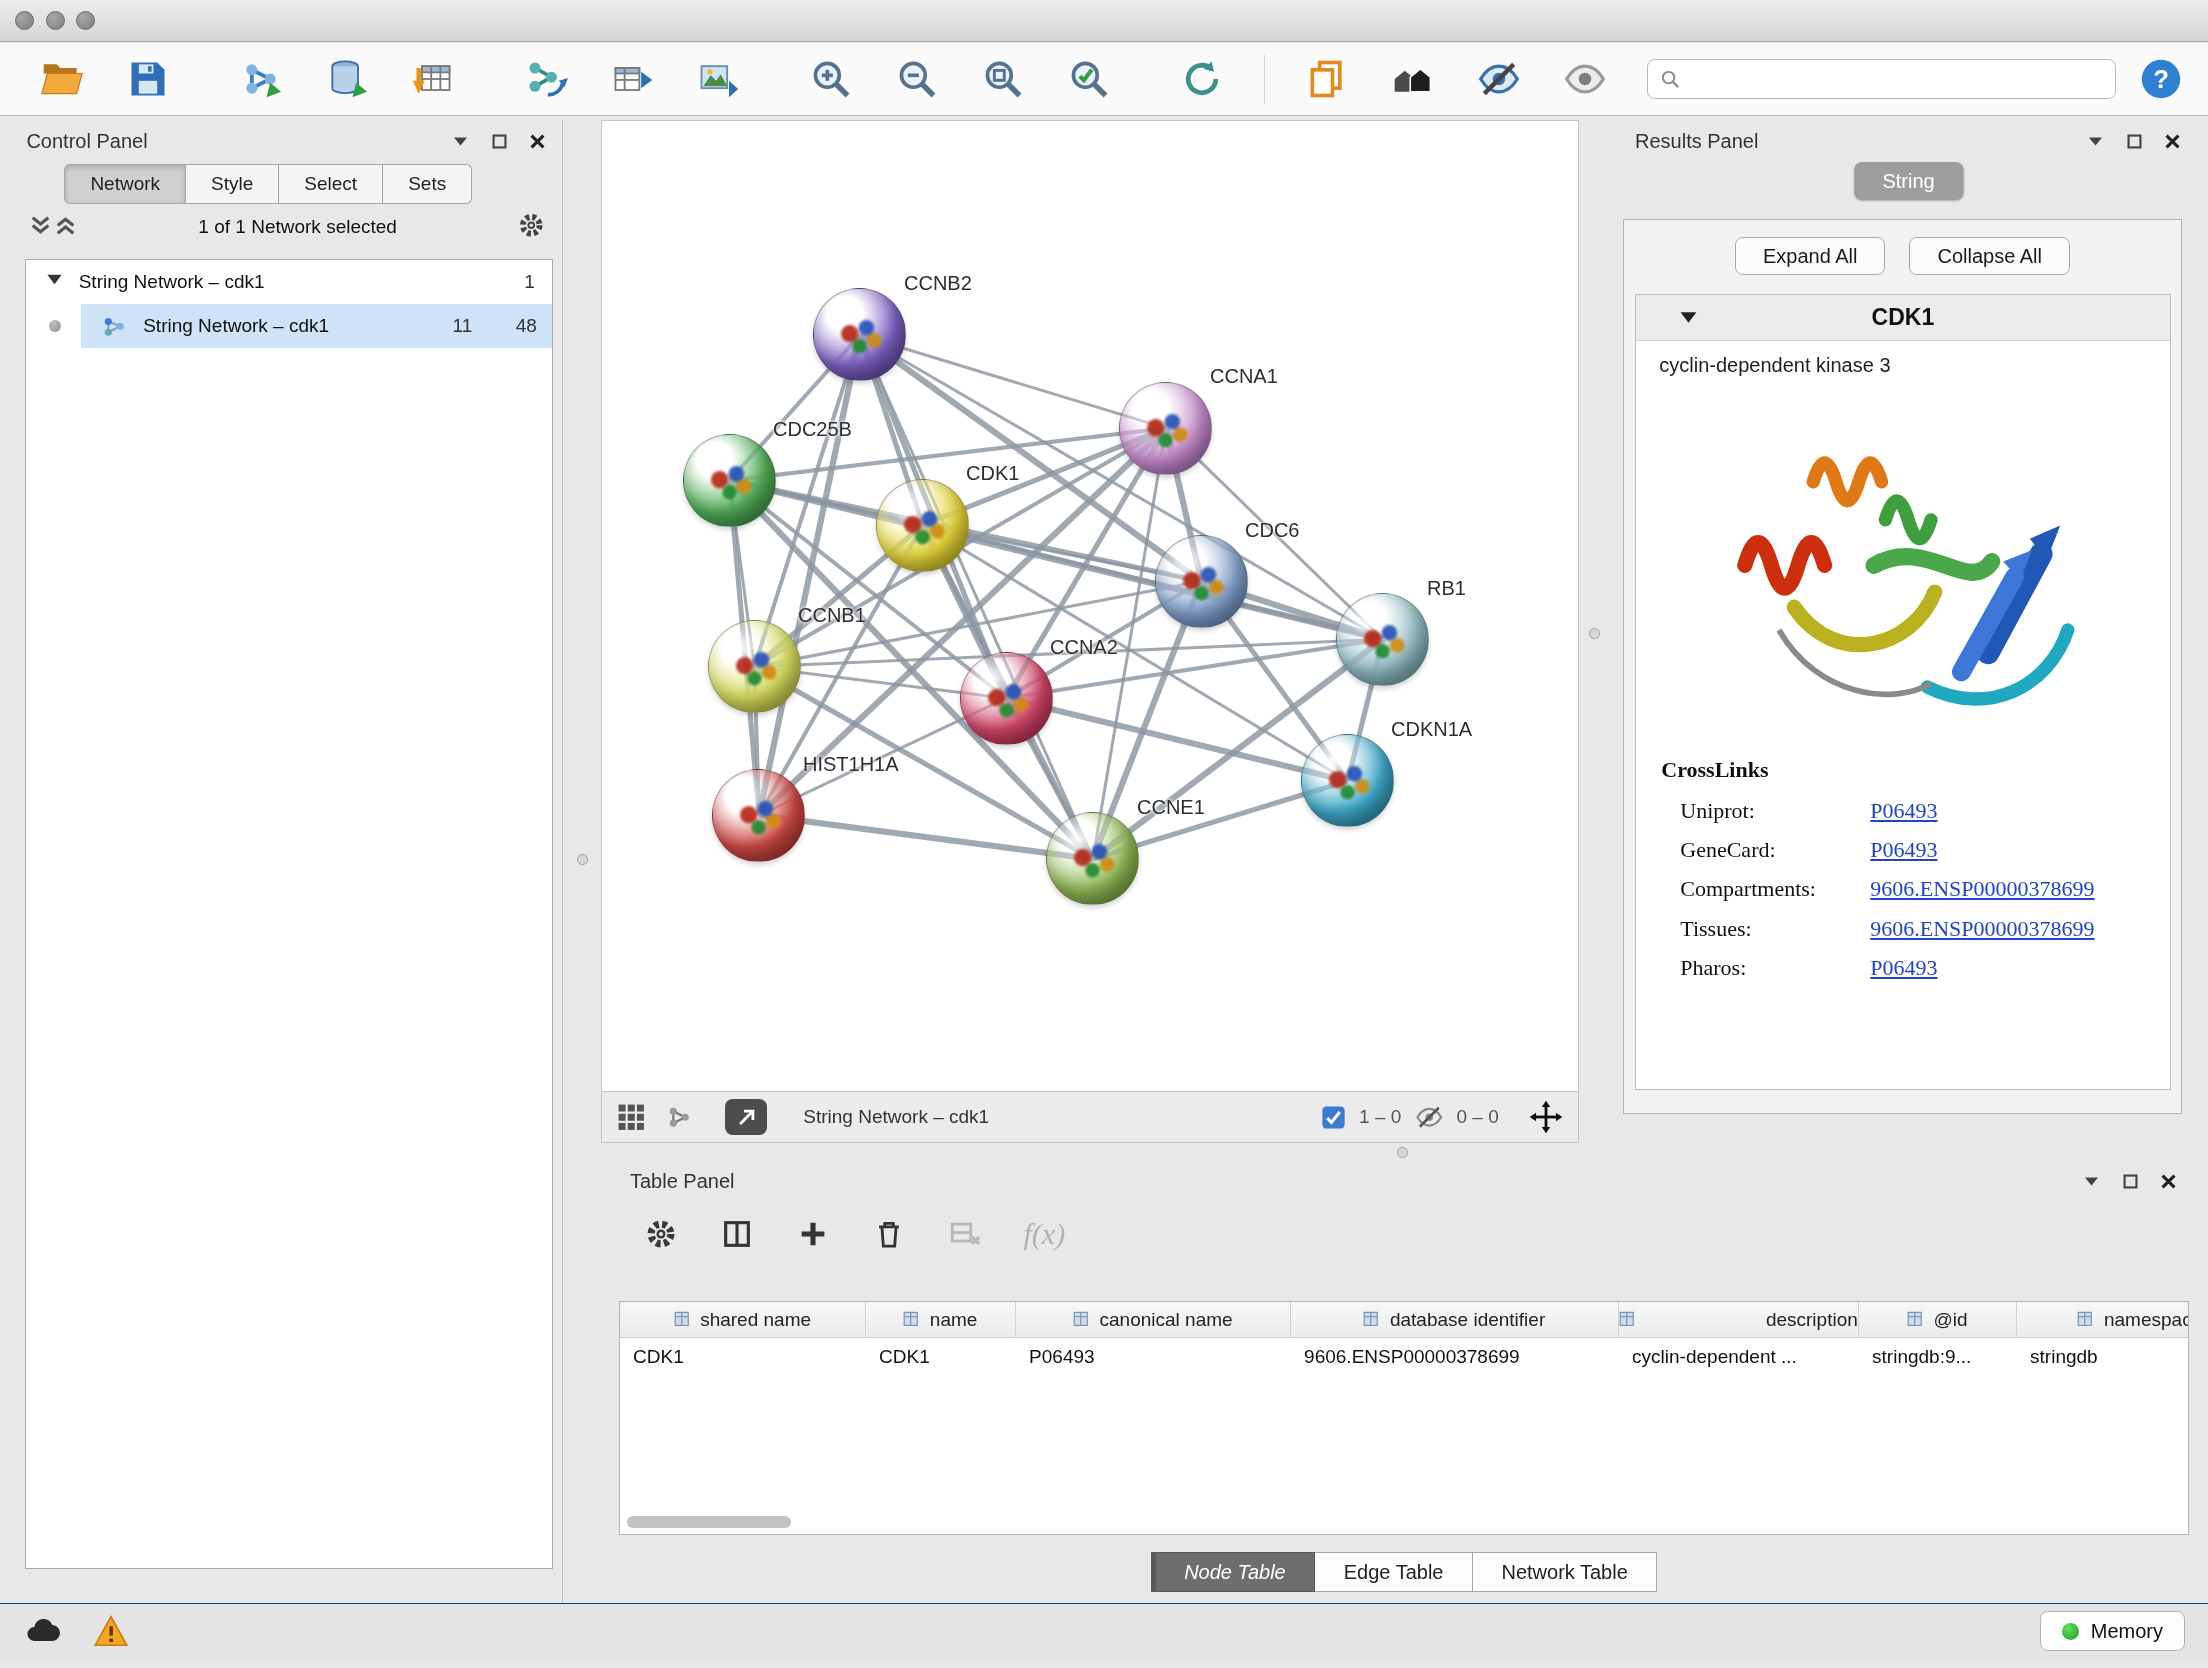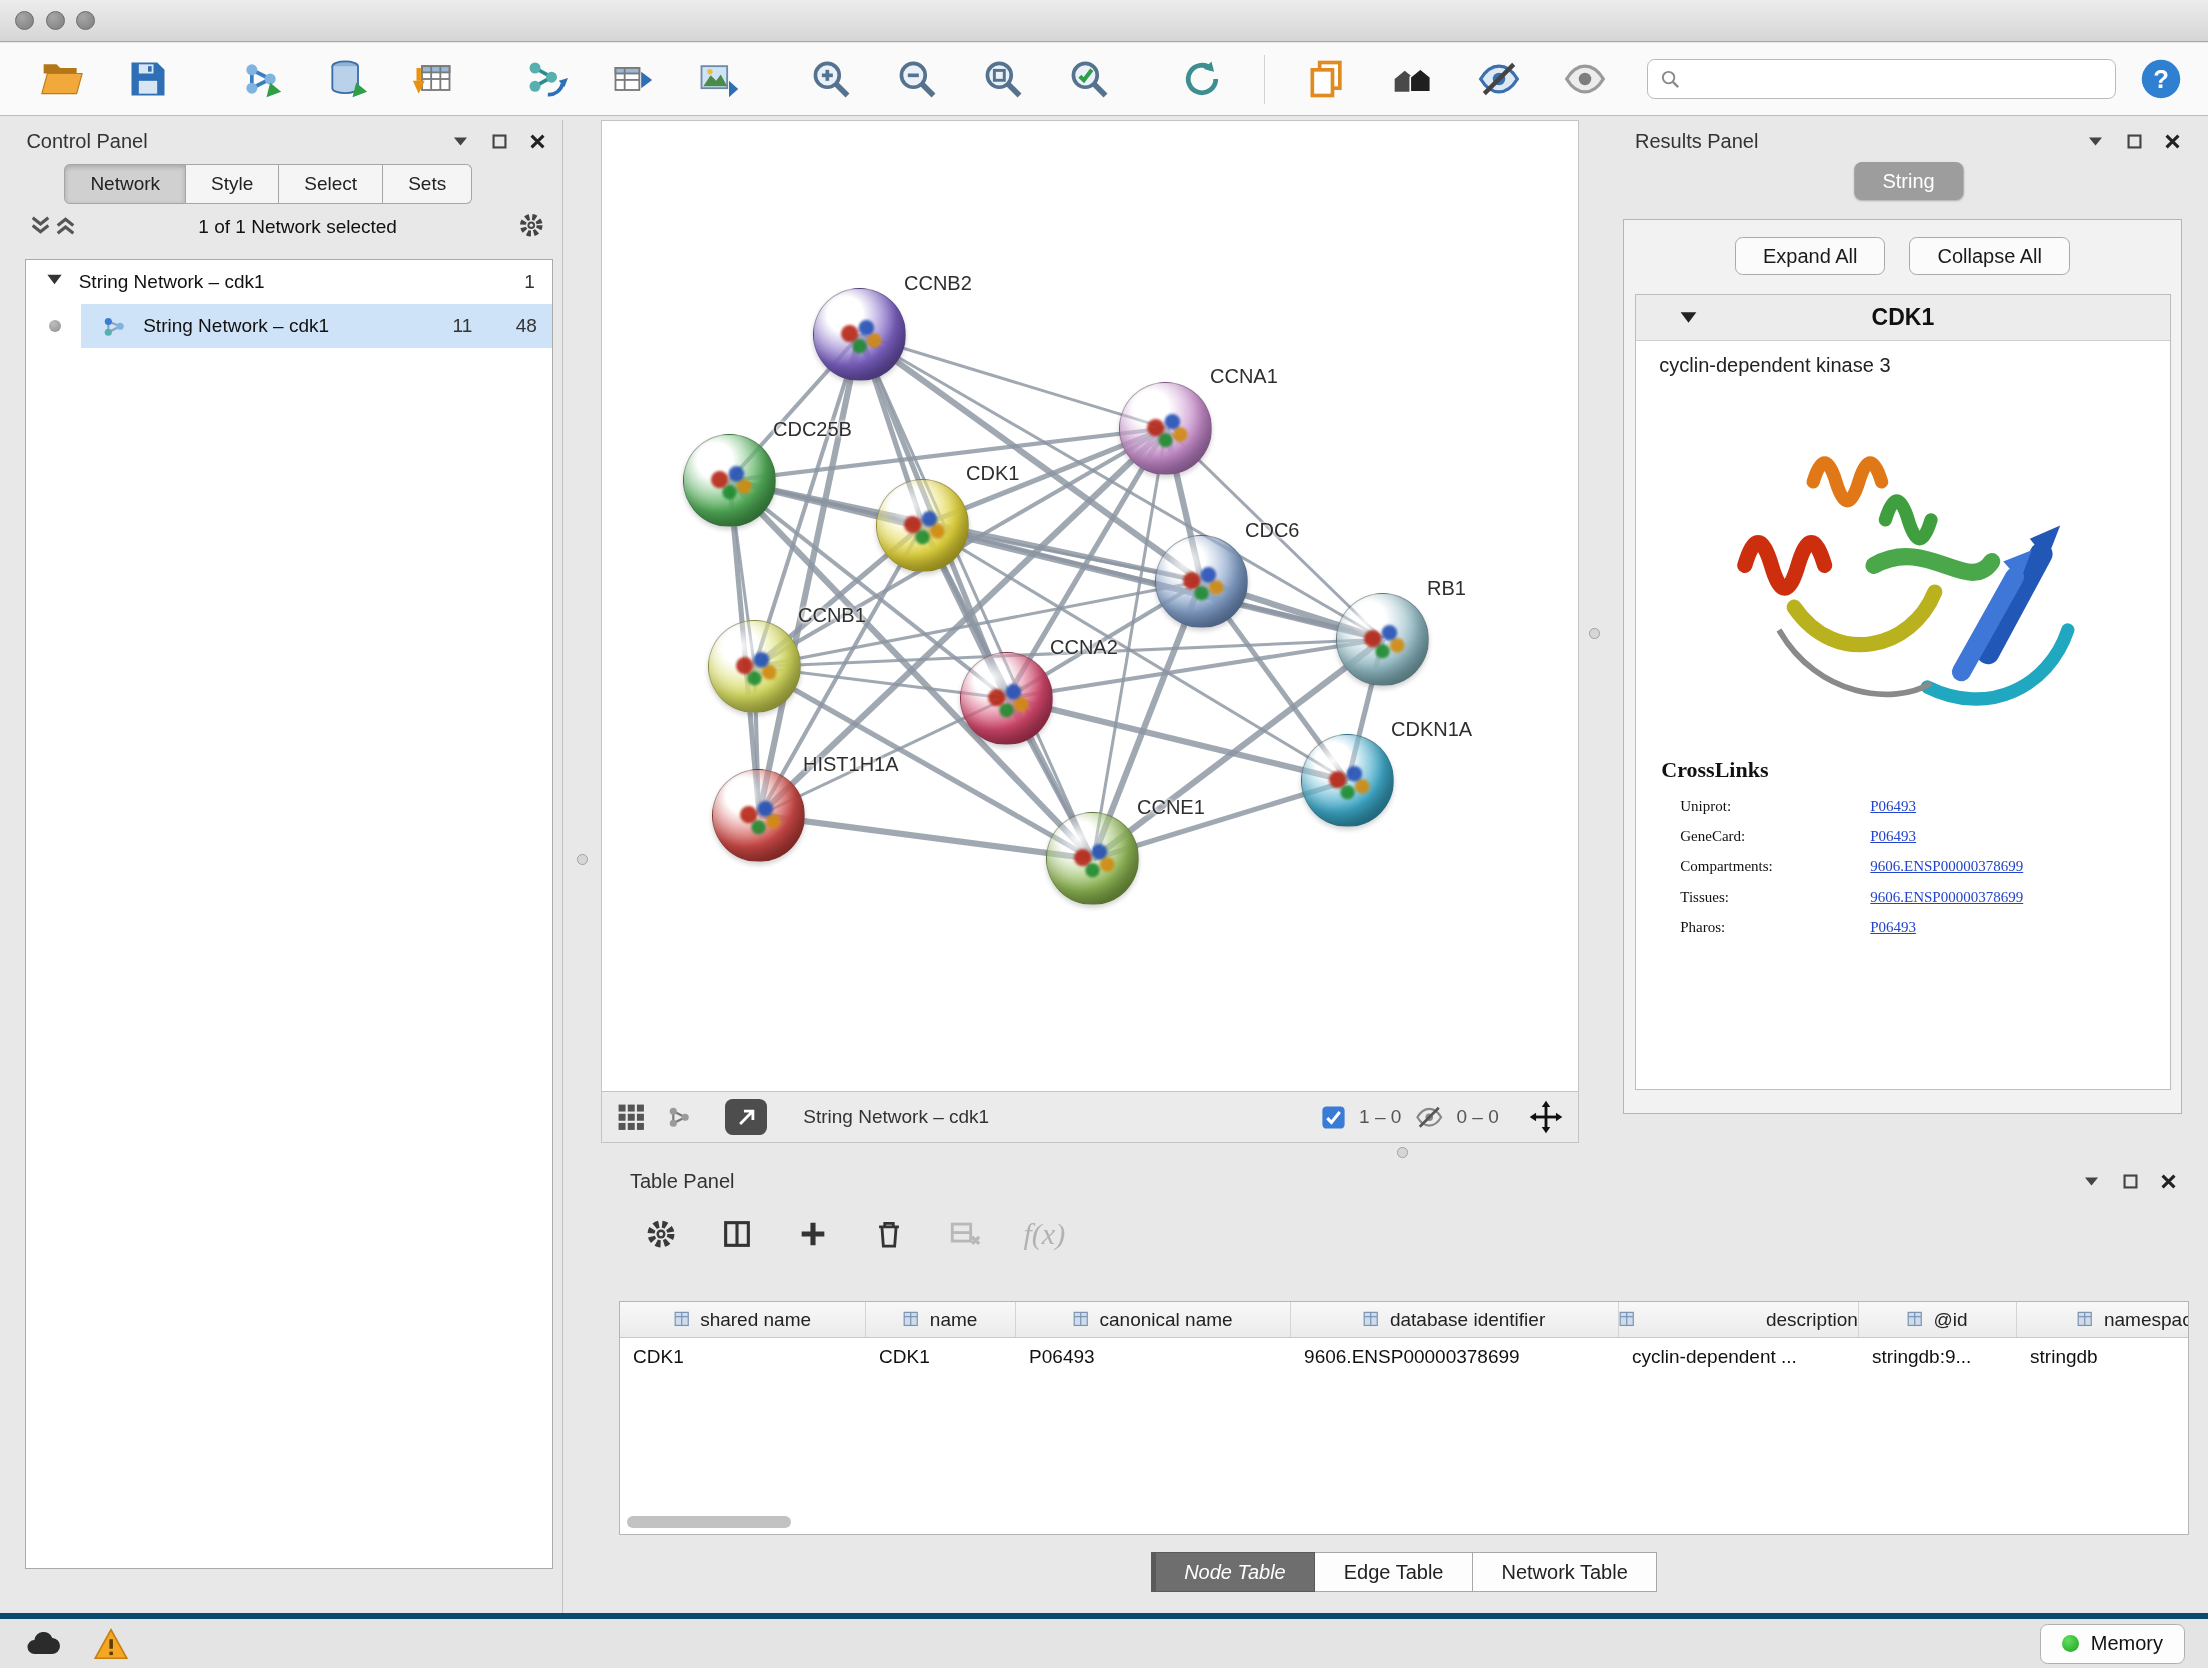--- a/index.html
+++ b/index.html
@@ -97,21 +97,21 @@
   .rp-card { position:absolute; left:11.4px; right:10.5px; top:74px; bottom:23px;
     background:#fff; border:1px solid #bdbdbd; overflow:hidden; }
   .card-header { position:relative; display:flex; align-items:center; height:46px;
     background:#ececec; border-bottom:1px solid #cfcfcf; }
   .card-header .tri { position:absolute; left:42px; display:flex; cursor:pointer; }
   .card-name { width:100%; text-align:center; font-size:23px; font-weight:bold; color:#111; }
   .card-desc { padding:13.3px 0 0 23px; font-size:20px; color:#222; }
   .protein-img { display:block; margin:5.7px auto 0 auto; }
   .cl-head { padding:13.3px 0 7.6px 25px; font-weight:bold; font-size:22px; color:#111;
     font-family:"Liberation Serif", serif; }
-  .cl-row { display:flex; padding:6.7px 0 6.7px 44px; font-family:"Liberation Serif", serif; font-size:15px; }
+  .cl-row { display:flex; padding:6.7px 0 6.7px 44px; font-family:"Liberation Serif", serif; font-size:22px; }
   .cl-label { width:190px; color:#111; }
   .cl-value { color:#2244cc; text-decoration:underline; cursor:pointer; }
   
   .table-panel { position:absolute; left:615px; top:1162px; width:1578px; height:436px; }
   .tp-toolbar { display:flex; align-items:center; gap:42px; padding-left:28.5px; height:67px; }
   .tp-toolbar .ticon { display:flex; cursor:pointer; }
   .fx { font-family:"Liberation Serif", serif; font-style:italic; font-size:30px; color:#b2b2b2; cursor:default; }
   .tp-table { position:absolute; left:3.8px; right:3.8px; top:139px; height:234px;
     background:#fff; border:1px solid #b5b5b5; overflow:hidden; }
   .t-head { display:flex; height:36px; background:linear-gradient(#f8f8f8,#ebebeb);
@@ -121,22 +121,22 @@
   .t-row { display:flex; height:40px; }
   .t-cell { padding:7.6px 0 0 13.3px; font-size:19px; color:#111; flex:0 0 auto; overflow:hidden; white-space:nowrap; }
   .t-scroll { position:absolute; left:7.6px; right:7.6px; bottom:5.7px; height:12.4px; }
   .t-thumb { width:164px; height:12.4px; border-radius:6.7px; background:#c2c2c2; cursor:pointer; }
   .tp-tabs { position:absolute; left:0; right:0; top:390px; display:flex; justify-content:center; }
   .tp-tab { height:40px; line-height:38px; padding:0 28.5px; border:1px solid #a8a8a8; border-left:none;
     background:#fdfdfd; font-size:20px; color:#222; cursor:pointer; }
   .tp-tab:first-child { border-left:5px solid #0f172a;font-style:italic; }
   .tp-tab.sel { background:#6e6e6e; color:#fff; border-color:#5a5a5a; }
   
-  .statusbar { position:absolute; left:0; bottom:0; width:100%; height:55px;
-    background:#e4e4e4; border-top:6px solid #0c4a6e; display:flex; align-items:center;
+  .statusbar { position:absolute; left:0; bottom:10px; width:100%; height:55px;
+    background:#e4e4e4; border-top:1px solid #0c4a6e; display:flex; align-items:center;
     padding:0 23px; gap:28.5px; }
   .memory-btn { margin-left:auto; display:flex; align-items:center; gap:11.4px; height:40px;
     padding:0 21px; background:#fdfdfd; border:1px solid #b0b0b0; border-radius:7.6px;
     font-size:20px; color:#111; cursor:pointer; }
   .mem-dot { width:17px; height:17px; border-radius:50%;
     background:radial-gradient(circle at 35% 30%, #5fe05f, #1f9e1f); }
 </style>
 </head>
 <body>
 

